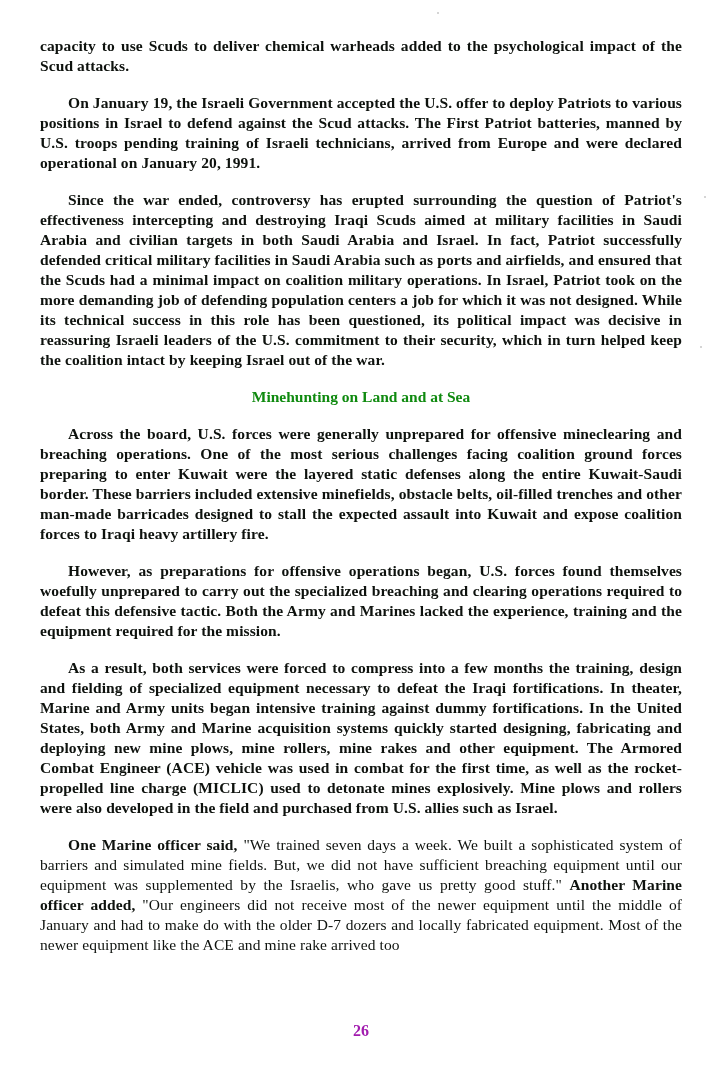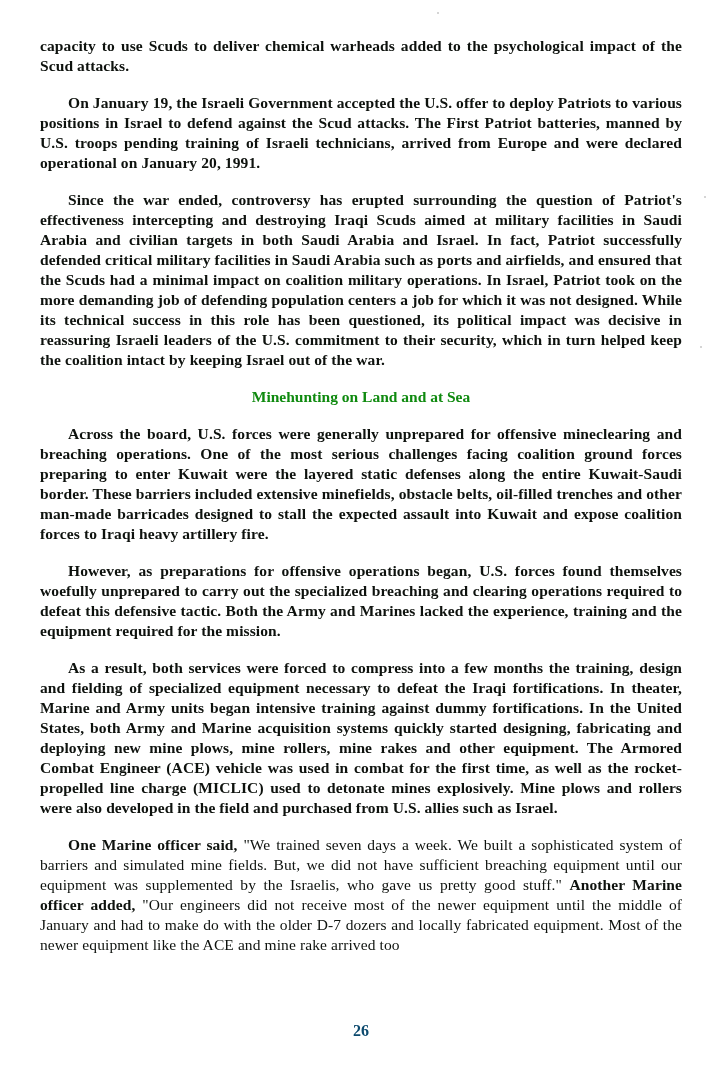--- a/index.html
+++ b/index.html
@@ -50,21 +50,21 @@
   }
   .page-number {
     position: absolute;
     left: 0;
     right: 0;
     top: 1022px;
     text-align: center;
     font-family: "Liberation Serif", serif;
     font-weight: 700;
     font-size: 16px;
-    color: #0c4a6e;
+    color: #a21caf;
   }
   .speck {
     position: absolute;
     background: #9a9a9a;
     border-radius: 50%;
     opacity: 0.55;
   }
   .speck.s1 { left: 437px; top: 12px;  width: 2px; height: 2px; }
   .speck.s2 { left: 704px; top: 196px; width: 2px; height: 2px; }
   .speck.s3 { left: 700px; top: 346px; width: 2px; height: 2px; }

